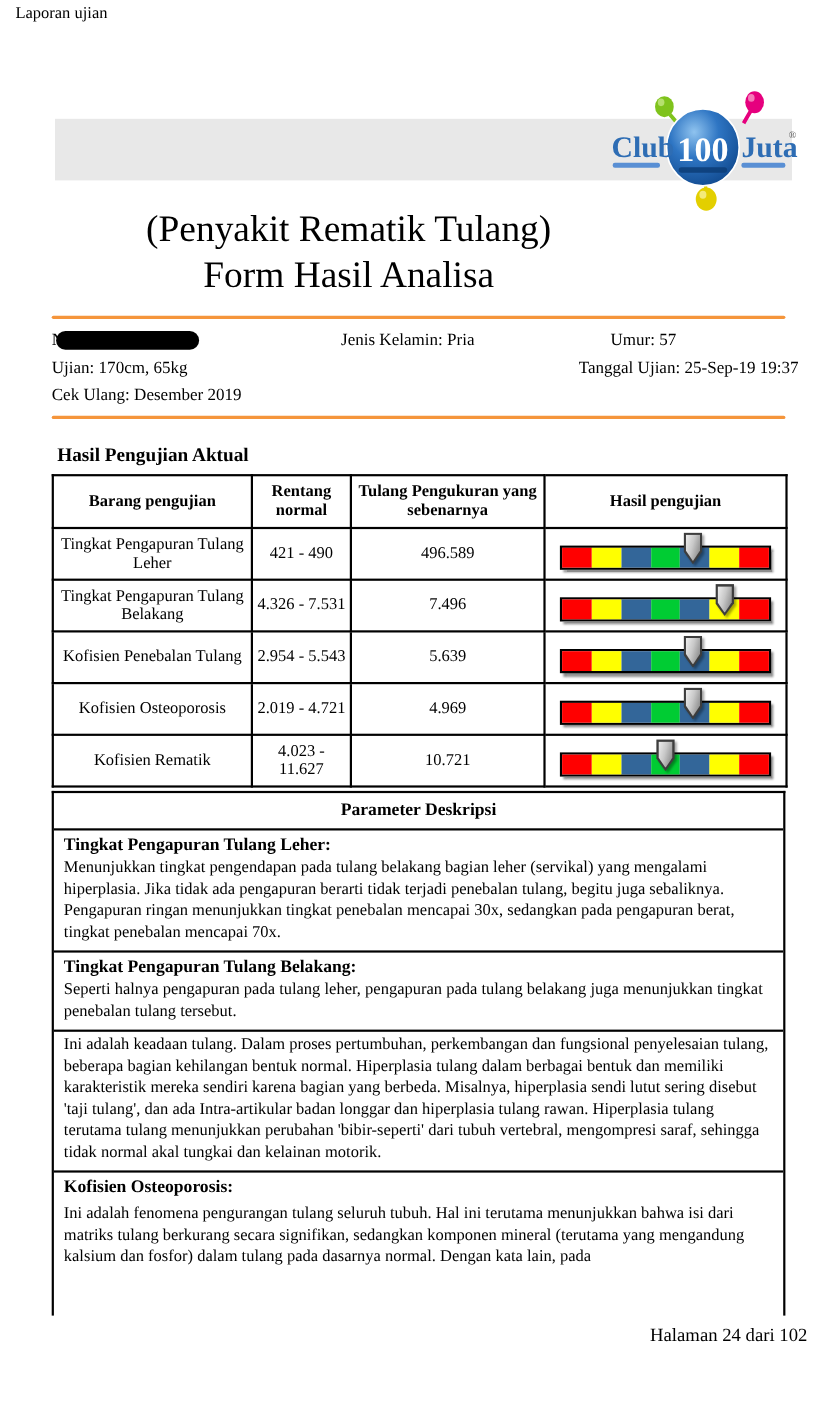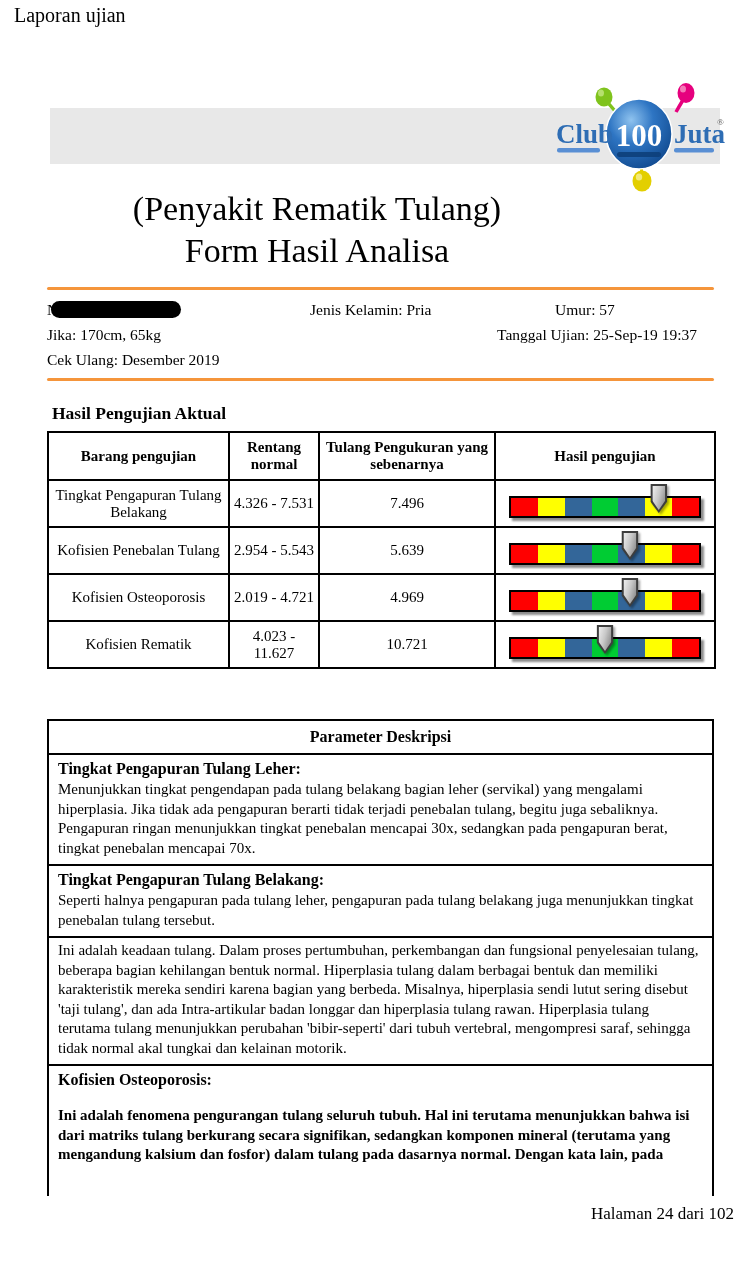--- a/index.html
+++ b/index.html
@@ -1,21 +1,21 @@
 <!DOCTYPE html>
 <html><head>
 <meta charset="utf-8">
 <style>
   html,body{margin:0;padding:0;background:#888;}
   .page{
     position:relative;width:754px;height:1280px;margin:0 auto;
     background:#ffffff;overflow:hidden;
     font-family:"Liberation Serif","DejaVu Serif",serif;color:#000;
   }
-  .report-label{position:absolute;left:14px;top:4px;font-size:20px;}
+  .report-label{position:absolute;left:14px;top:4px;font-size:15px;}
   .banner{position:absolute;left:50px;top:108px;width:670px;height:56px;background:#e8e8e8;}
   .logo{position:absolute;left:552px;top:80px;width:176px;height:114px;}
   .doc-title{position:absolute;left:0;top:188px;width:634px;text-align:center;
     font-size:34px;line-height:42px;}
   .rule{position:absolute;left:47px;width:667px;height:3px;background:#f5953b;border-radius:2px;}
   .patient{position:absolute;left:0;top:0;width:754px;font-size:15.5px;}
   .patient span{position:absolute;white-space:nowrap;}
   .redact{display:inline-block;width:130px;height:17px;background:#000;border-radius:9px;
     vertical-align:-3px;margin-left:4px;}
   .sec-title{position:absolute;left:52px;top:403px;font-size:17.5px;font-weight:bold;}
@@ -39,21 +39,21 @@
     clip-path:polygon(0 0,100% 0,100% 60%,50% 100%,0 60%);}
   .desc-box{position:absolute;left:47px;top:719px;width:667px;height:477px;
     border-top:2px solid #000;border-left:2px solid #000;border-right:2px solid #000;
     box-sizing:border-box;overflow:hidden;}
   .desc-header{border-bottom:2px solid #000;text-align:center;font-weight:bold;
     font-size:16px;padding:7px 0;}
   .desc-section{border-bottom:2px solid #000;padding:3px 9px 6px 9px;}
   .desc-section:last-child{border-bottom:none;}
   .desc-heading{font-weight:bold;font-size:16px;line-height:22px;}
   .desc-body{font-size:15px;line-height:19.5px;text-align:left;}
-  .desc-section.gap .desc-body{margin-top:15px;font-weight:bold;}
+  .desc-section.gap .desc-body{margin-top:3px;}
   .footer{position:absolute;right:20px;top:1204px;font-size:17px;}
 </style>
 </head>
 <body>
 
 <div class="page">
 
   <div class="report-label">Laporan ujian</div>
 
   <div class="banner"></div>
@@ -103,22 +103,22 @@
 
   <div class="rule" style="top:287px"></div>
 
   <div class="patient">
     <span style="left:47px;top:301px">
       <span>Nama:</span>
         <span class="redact"></span>
     </span>
     <span style="left:310px;top:301px">Jenis Kelamin: Pria</span>
     <span style="left:555px;top:301px">Umur: 57</span>
-    <span style="left:47px;top:326px">Jika: 170cm, 65kg</span>
-    <span style="right:57px;top:326px">Tanggal Ujian: 25-Sep-19 19:37</span>
+    <span style="left:47px;top:326px">Ujian: 170cm, 65kg</span>
+    <span style="right:28px;top:326px">Tanggal Ujian: 25-Sep-19 19:37</span>
     <span style="left:47px;top:351px">Cek Ulang: Desember 2019</span>
   </div>
 
   <div class="rule" style="top:378px"></div>
 
   <div class="sec-title">Hasil Pengujian Aktual</div>
 
   <table class="results">
     <colgroup>
         <col class="c1">
@@ -128,20 +128,43 @@
       </colgroup>
     <thead>
       <tr>
         <th>Barang pengujian</th>
         <th>Rentang normal</th>
         <th>Tulang Pengukuran yang sebenarnya</th>
         <th>Hasil pengujian</th>
       </tr>
     </thead>
     <tbody id="results-body">
+  <tr>
+    <td>Tingkat Pengapuran Tulang Leher</td>
+    <td>421 - 490</td>
+    <td>496.589</td>
+    <td>
+      <div class="bar-wrap">
+        <div class="bar">
+                <div class="seg" style="background: rgb(255, 0, 0);"></div>
+                <div class="seg" style="background: rgb(255, 255, 0);"></div>
+                <div class="seg" style="background: rgb(51, 102, 153);"></div>
+                <div class="seg" style="background: rgb(0, 204, 51);"></div>
+                <div class="seg" style="background: rgb(51, 102, 153);"></div>
+                <div class="seg" style="background: rgb(255, 255, 0);"></div>
+                <div class="seg" style="background: rgb(255, 0, 0);"></div>
+              </div>
+        <div class="arrow" style="left: 63%;">
+          <div class="arrow-outer">
+                  <div class="arrow-inner"></div>
+                </div>
+        </div>
+      </div>
+    </td>
+  </tr>
 
   <tr>
     <td>Tingkat Pengapuran Tulang Belakang</td>
     <td>4.326 - 7.531</td>
     <td>7.496</td>
     <td>
       <div class="bar-wrap">
         <div class="bar">
                 <div class="seg" style="background: rgb(255, 0, 0);"></div>
                 <div class="seg" style="background: rgb(255, 255, 0);"></div>

